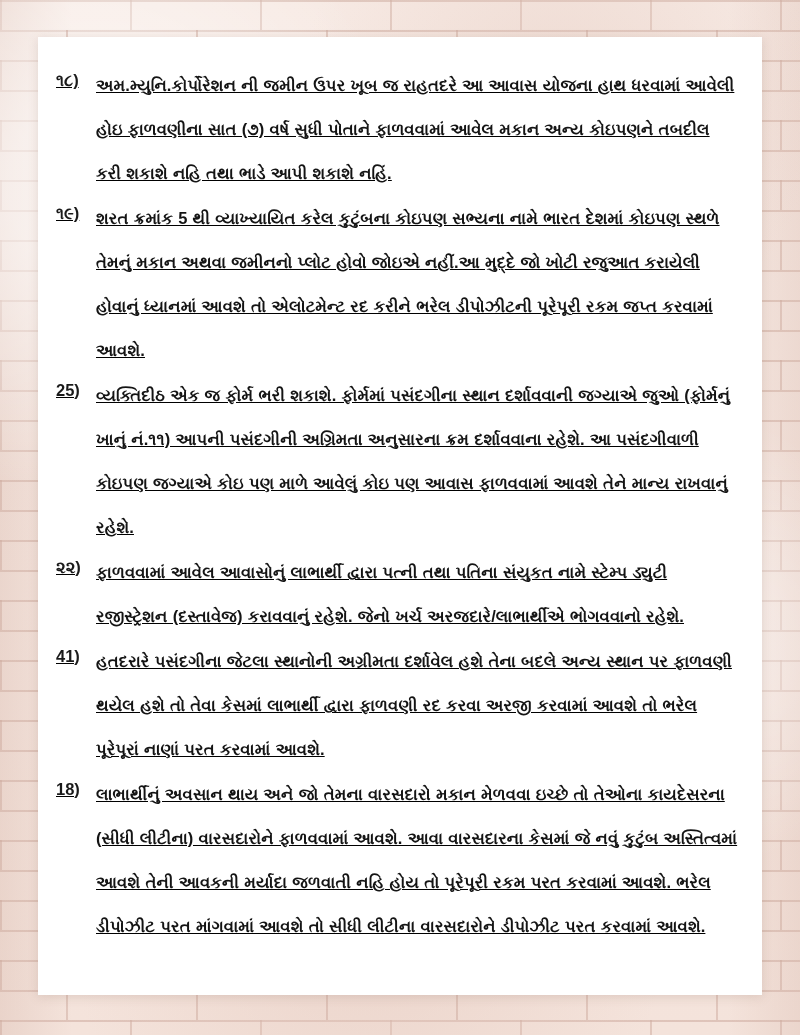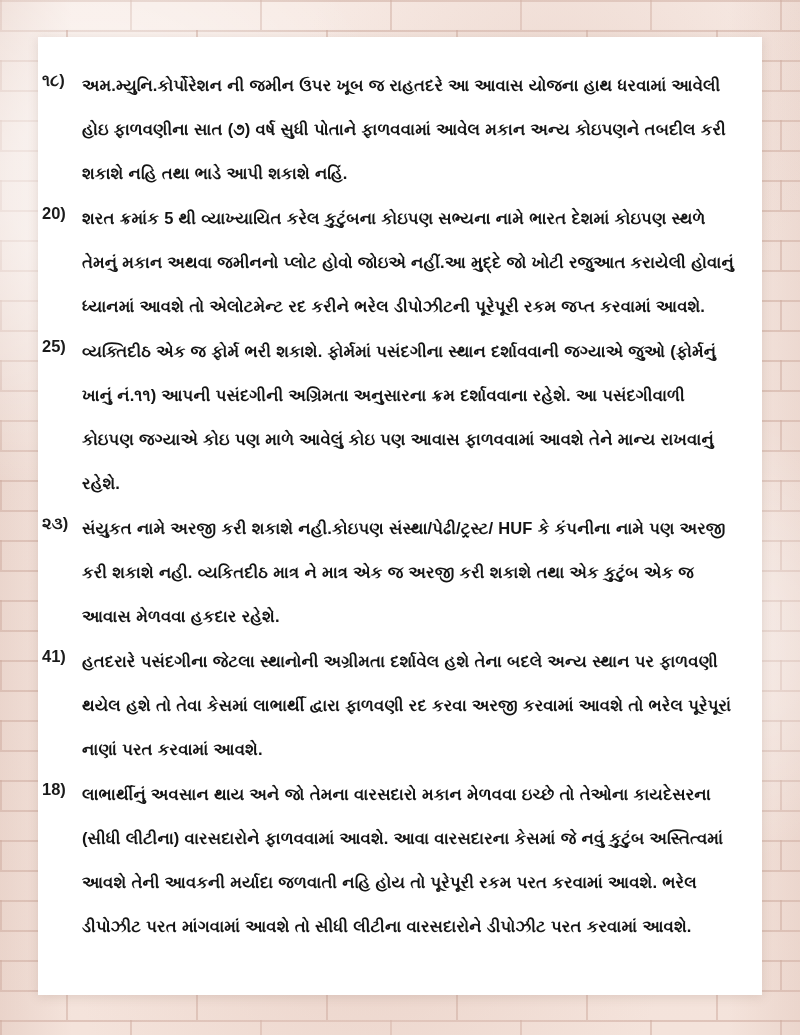--- a/index.html
+++ b/index.html
@@ -96,21 +96,22 @@
     top: 37px;
     width: 724px;
     height: 958px;
     background: #ffffff;
     box-shadow: 0 2px 10px rgba(120,90,80,0.18);
     overflow: hidden;
     z-index: 2;
   }
 
   #doc-body {
-    padding: 26px 24px 0 4px;
+    padding: 26px 24px 0 18px;
+    text-decoration: underline;
   }
 
   
   .clause {
     display: flex;
     align-items: flex-start;
     margin: 0 0 1px 0;
   }
   .clause-num {
     flex: 0 0 auto;
@@ -141,30 +142,30 @@
   <div class="wall-noise"></div>
 
   <div id="paper">
     <div id="doc-body">
 
     <div class="clause">
           <div class="clause-num">૧૮)</div>
           <div class="clause-text">અમ.મ્યુનિ.કોર્પોરેશન ની જમીન ઉપર ખૂબ જ રાહતદરે આ આવાસ યોજના હાથ ધરવામાં આવેલી હોઇ ફાળવણીના સાત (૭) વર્ષ સુધી પોતાને ફાળવવામાં આવેલ મકાન અન્ય કોઇપણને તબદીલ કરી શકાશે નહિ તથા ભાડે આપી શકાશે નહિં.</div>
         </div>
         <div class="clause">
-          <div class="clause-num">20)</div>
+          <div class="clause-num">૧૯)</div>
           <div class="clause-text">શરત ક્રમાંક 5 થી વ્યાખ્યાયિત કરેલ કુટુંબના કોઇપણ સભ્યના નામે ભારત દેશમાં કોઇપણ સ્થળે તેમનું મકાન અથવા જમીનનો પ્લોટ હોવો જોઇએ નહીં.આ મુદ્દે જો ખોટી રજુઆત કરાયેલી હોવાનું ધ્યાનમાં આવશે તો એલોટમેન્ટ રદ કરીને ભરેલ ડીપોઝીટની પૂરેપૂરી રકમ જપ્ત કરવામાં આવશે.</div>
         </div>
         <div class="clause">
           <div class="clause-num">25)</div>
           <div class="clause-text">વ્યક્તિદીઠ એક જ ફોર્મ ભરી શકાશે. ફોર્મમાં પસંદગીના સ્થાન દર્શાવવાની જગ્યાએ જુઓ (ફોર્મનું ખાનું નં.૧૧) આપની પસંદગીની અગ્રિમતા અનુસારના ક્રમ દર્શાવવાના રહેશે. આ પસંદગીવાળી કોઇપણ જગ્યાએ કોઇ પણ માળે આવેલું કોઇ પણ આવાસ ફાળવવામાં આવશે તેને માન્ય રાખવાનું રહેશે.</div>
         </div>
         <div class="clause">
-          <div class="clause-num">૨૩)</div>
-          <div class="clause-text">સંયુકત નામે અરજી કરી શકાશે નહી.કોઇપણ સંસ્થા/પેઢી/ટ્રસ્ટ/ HUF કે કંપનીના નામે પણ અરજી કરી શકાશે નહી. વ્યકિતદીઠ માત્ર ને માત્ર એક જ અરજી કરી શકાશે તથા એક કુટુંબ એક જ આવાસ મેળવવા હકદાર રહેશે.</div>
+          <div class="clause-num">૨૨)</div>
+          <div class="clause-text">ફાળવવામાં આવેલ આવાસોનું લાભાર્થી દ્વારા પત્ની તથા પતિના સંયુકત નામે સ્ટેમ્પ ડ્યુટી રજીસ્ટ્રેશન (દસ્તાવેજ) કરાવવાનું રહેશે. જેનો ખર્ચ અરજદારે/લાભાર્થીએ ભોગવવાનો રહેશે.</div>
         </div>
         <div class="clause">
           <div class="clause-num">41)</div>
           <div class="clause-text">હતદરારે પસંદગીના જેટલા સ્થાનોની અગ્રીમતા દર્શાવેલ હશે તેના બદલે અન્ય સ્થાન પર ફાળવણી થયેલ હશે તો તેવા કેસમાં લાભાર્થી દ્વારા ફાળવણી રદ કરવા અરજી કરવામાં આવશે તો ભરેલ પૂરેપૂરાં નાણાં પરત કરવામાં આવશે.</div>
         </div>
         <div class="clause">
           <div class="clause-num">18)</div>
           <div class="clause-text">લાભાર્થીનું અવસાન થાય અને જો તેમના વારસદારો મકાન મેળવવા ઇચ્છે તો તેઓના કાયદેસરના (સીધી લીટીના) વારસદારોને ફાળવવામાં આવશે. આવા વારસદારના કેસમાં જે નવું કુટુંબ અસ્તિત્વમાં આવશે તેની આવકની મર્યાદા જળવાતી નહિ હોય તો પૂરેપૂરી રકમ પરત કરવામાં આવશે. ભરેલ ડીપોઝીટ પરત માંગવામાં આવશે તો સીધી લીટીના વારસદારોને ડીપોઝીટ પરત કરવામાં આવશે.</div>
         </div>
       </div>

